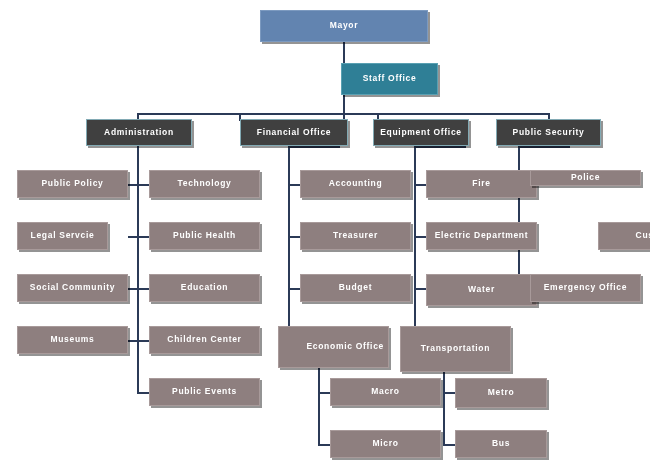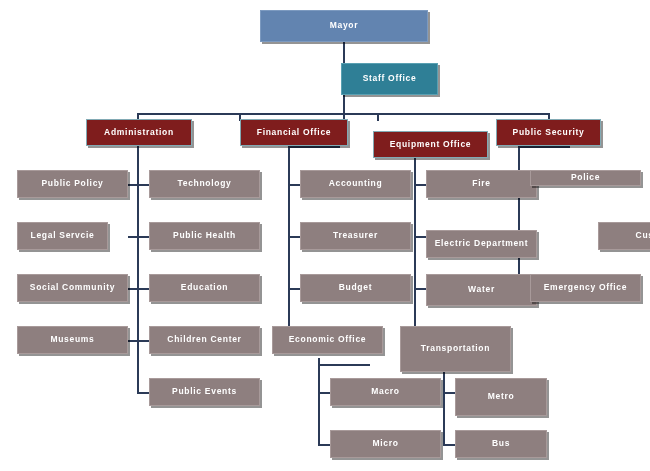--- a/index.html
+++ b/index.html
@@ -38,21 +38,21 @@
   }
   .node.root {
     background: #6284b0;
     border-color: #7c9ac0;
   }
   .node.staff {
     background: #2f7f96;
     border-color: #59a0b2;
   }
   .node.dept {
-    background: #7f1d1d;
+    background: #404040;
     border-color: #82aab4;
   }
   .node.unit {
     background: #8e7f7f;
     border-color: #a89a9a;
   }
   .node.sub {
     background: #8e7f7f;
     border-color: #a89a9a;
     text-align: right;
@@ -132,21 +132,21 @@
   <div class="node staff" style="left:341px; top:63px; width:97px; height:32px;">
     <span>Staff Office</span>
   </div>
 
   <div class="node dept" style="left:86px; top:119px; width:106px; height:27px;">
     <span>Administration</span>
   </div>
   <div class="node dept" style="left:240px; top:119px; width:108px; height:27px;">
     <span>Financial Office</span>
   </div>
-  <div class="node dept" style="left:373px; top:119px; width:115px; height:27px;margin-top:12px;">
+  <div class="node dept" style="left:373px; top:119px; width:96px; height:27px;">
     <span>Equipment Office</span>
   </div>
   <div class="node dept" style="left:496px; top:119px; width:105px; height:27px;">
     <span>Public Security</span>
   </div>
 
   <div class="node unit" style="left:17px; top:170px; width:111px; height:28px;">
     <span>Public Policy</span>
   </div>
   <div class="node unit" style="left:17px; top:222px; width:91px; height:28px;">
@@ -177,45 +177,45 @@
 
   <div class="node unit" style="left:300px; top:170px; width:111px; height:28px;">
     <span>Accounting</span>
   </div>
   <div class="node unit" style="left:300px; top:222px; width:111px; height:28px;">
     <span>Treasurer</span>
   </div>
   <div class="node unit" style="left:300px; top:274px; width:111px; height:28px;">
     <span>Budget</span>
   </div>
-  <div class="node unit" style="left:272px; top:326px; width:111px; height:28px;">
+  <div class="node unit" style="left:278px; top:326px; width:111px; height:42px;justify-content:flex-end;">
     <span>Economic Office</span>
   </div>
 
   <div class="node sub" style="left:330px; top:378px; width:111px; height:28px;">
     <span>Macro</span>
   </div>
   <div class="node sub" style="left:330px; top:430px; width:111px; height:28px;">
     <span>Micro</span>
   </div>
 
   <div class="node unit" style="left:426px; top:170px; width:111px; height:28px;">
     <span>Fire</span>
   </div>
-  <div class="node unit" style="left:426px; top:222px; width:111px; height:28px;margin-top:8px;">
+  <div class="node unit" style="left:426px; top:222px; width:111px; height:28px;">
     <span>Electric Department</span>
   </div>
   <div class="node unit" style="left:426px; top:274px; width:111px; height:32px;">
     <span>Water</span>
   </div>
   <div class="node unit" style="left:400px; top:326px; width:111px; height:46px;">
     <span>Transportation</span>
   </div>
 
-  <div class="node sub" style="left:455px; top:378px; width:92px; height:38px;">
+  <div class="node sub" style="left:455px; top:378px; width:92px; height:30px;">
     <span>Metro</span>
   </div>
   <div class="node sub" style="left:455px; top:430px; width:92px; height:28px;">
     <span>Bus</span>
   </div>
 
   <div class="node unit" style="left:530px; top:170px; width:111px; height:16px;">
     <span>Police</span>
   </div>
   <div class="node unit" style="left:554px; top:222px; width:111px; height:28px;margin-left:44px;">

